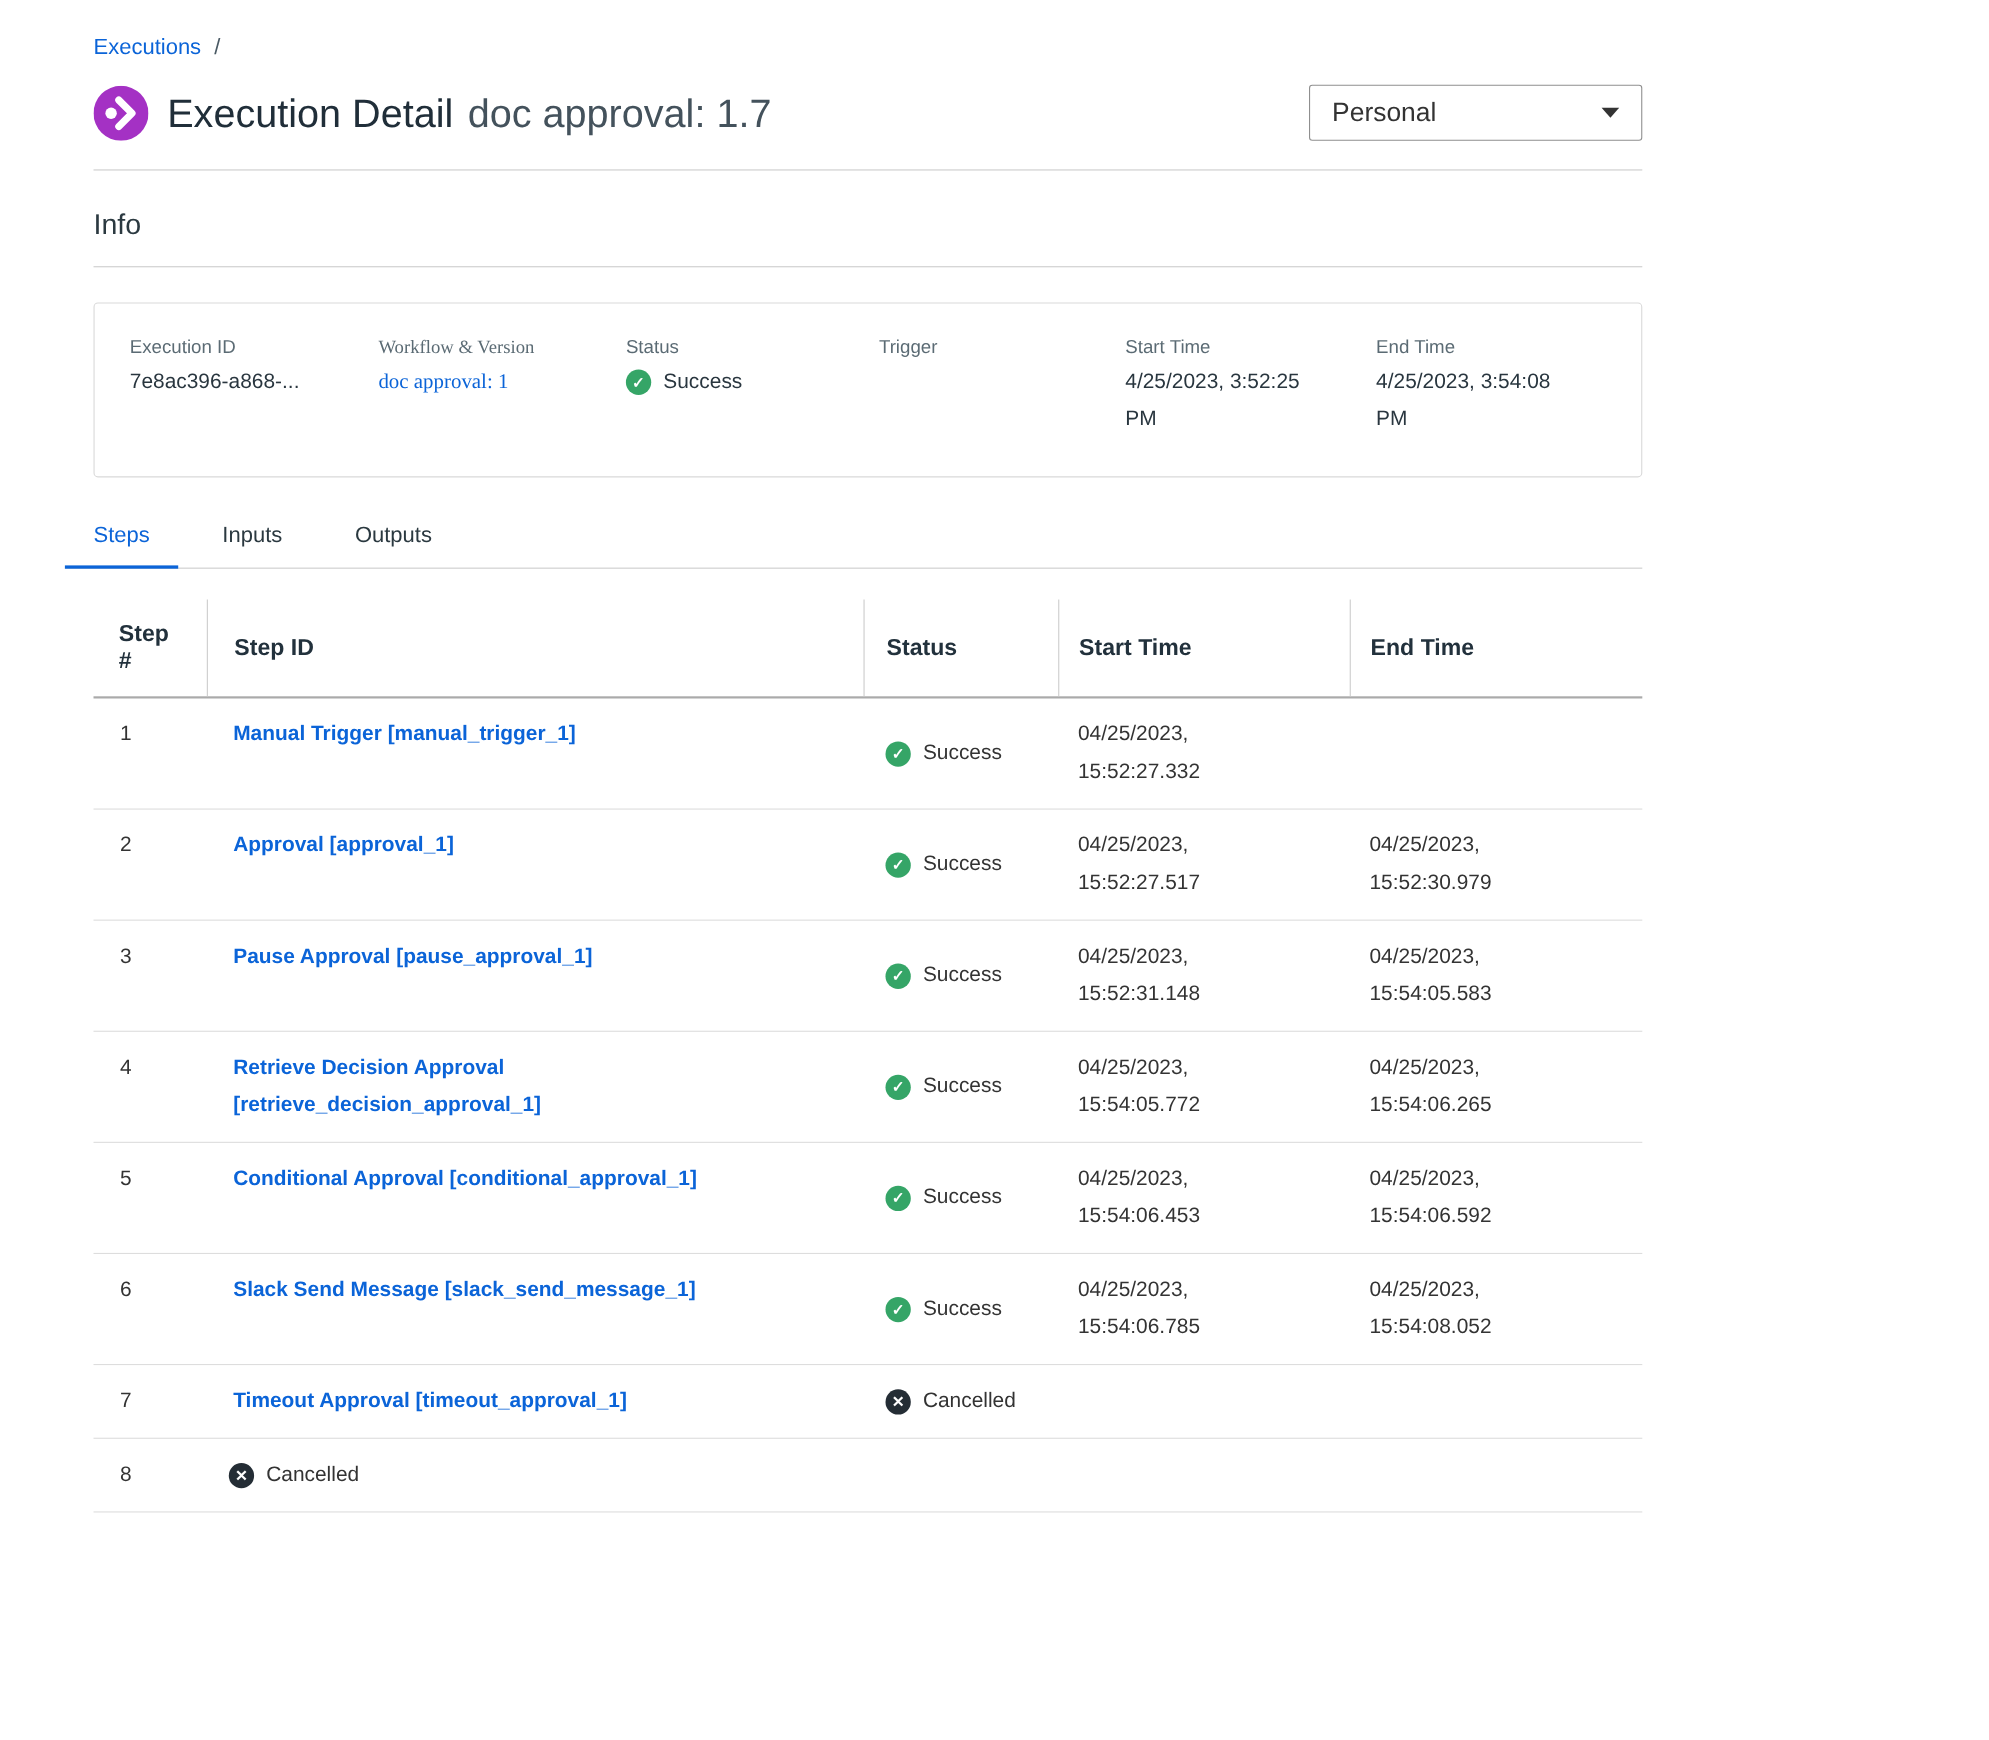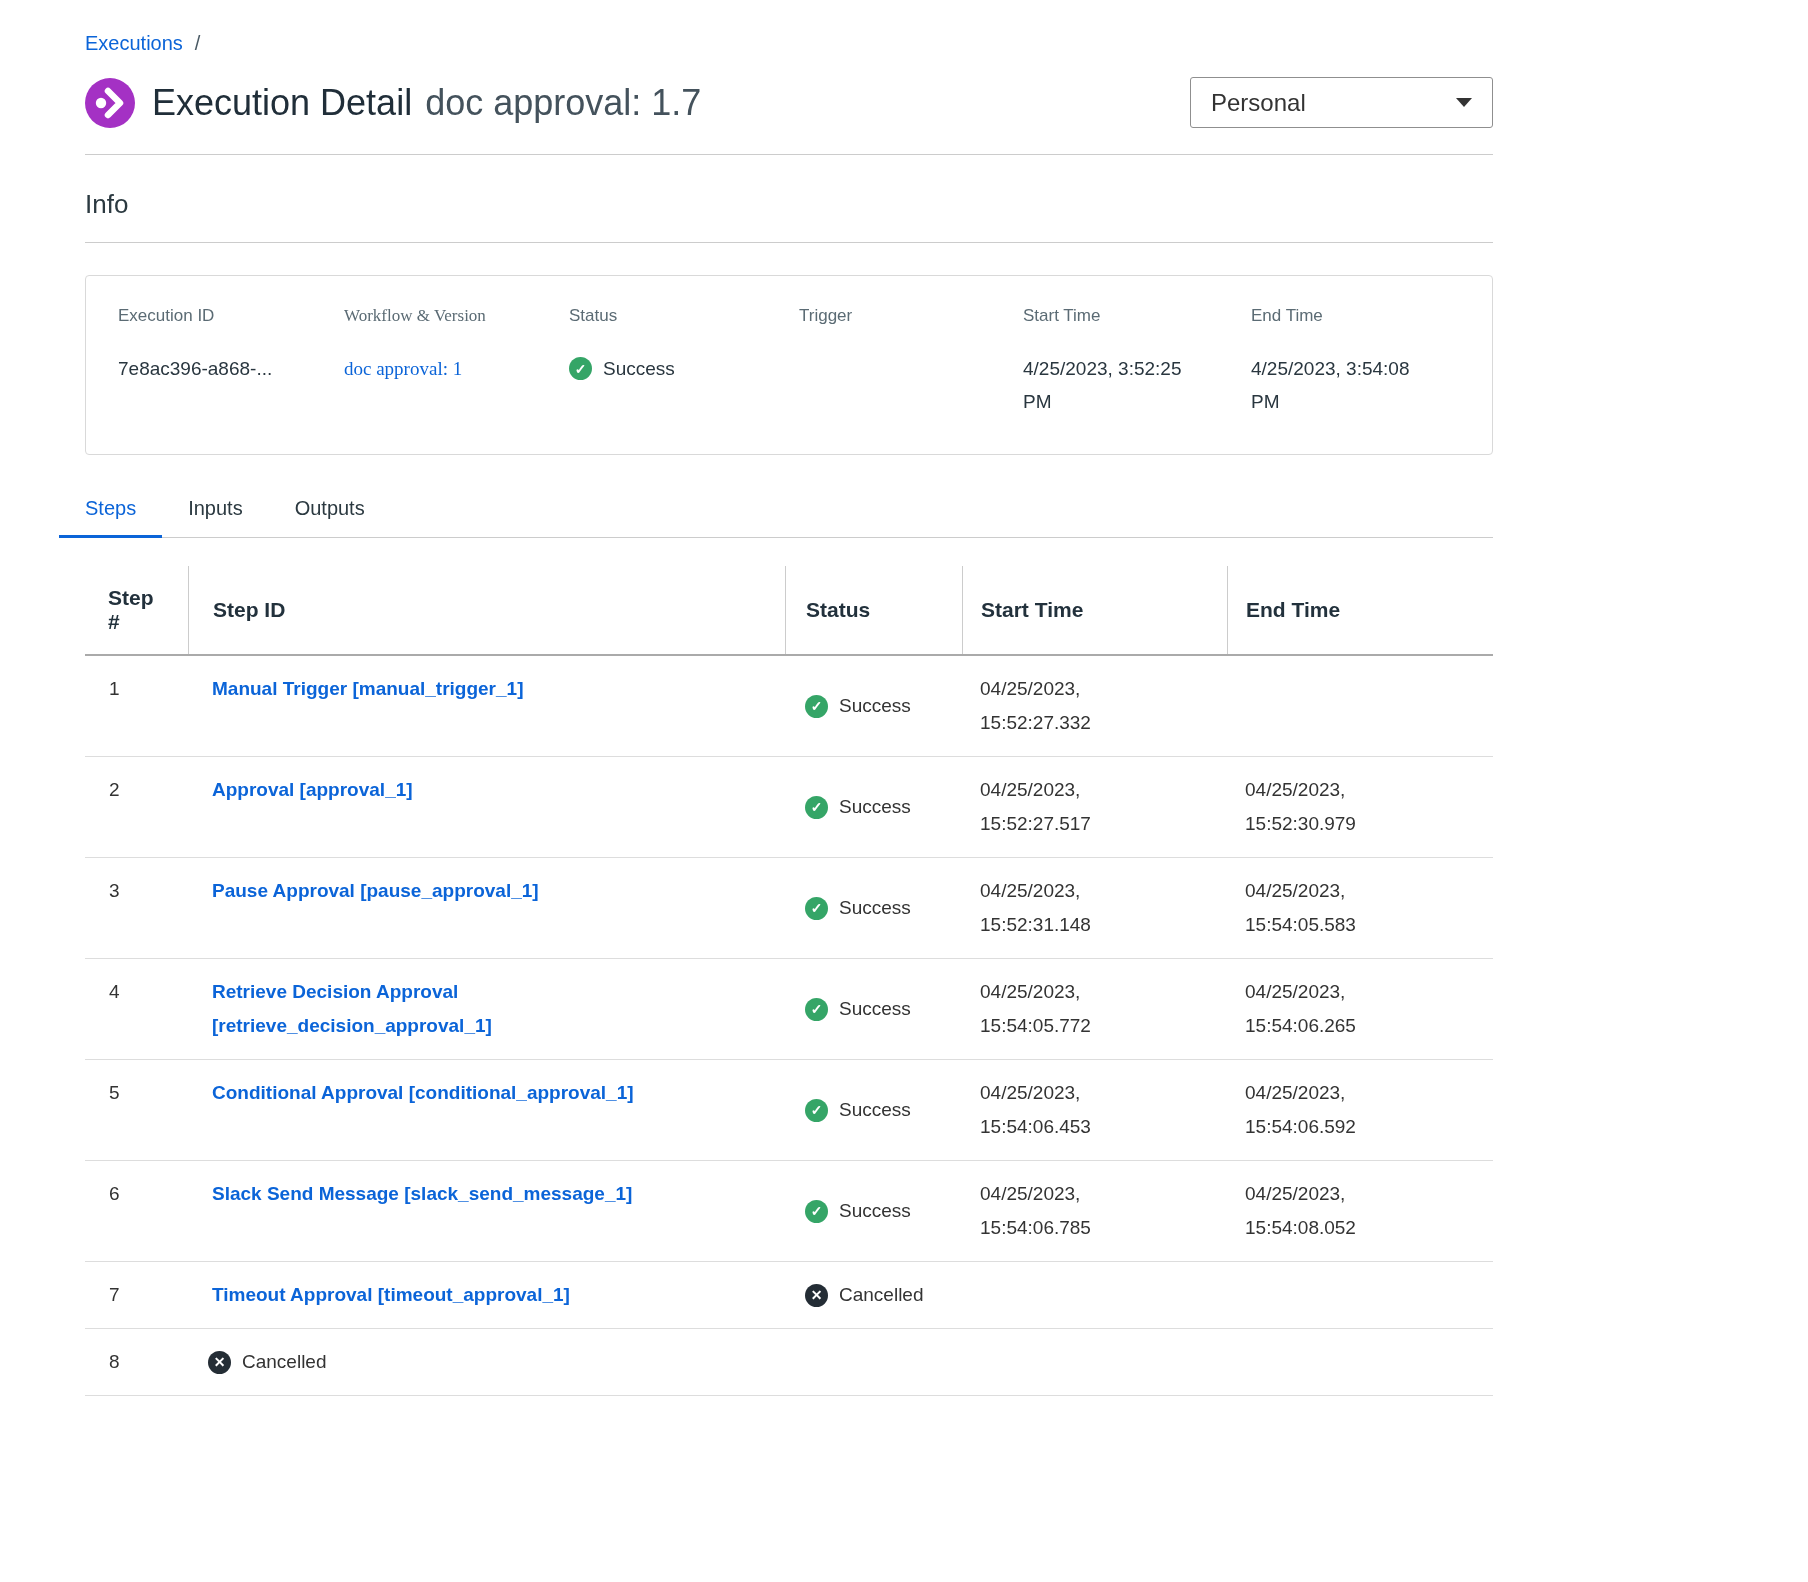--- a/index.html
+++ b/index.html
@@ -49,40 +49,40 @@
     display: flex; align-items: flex-start;
     background: #fff;
   }
   .info-field { flex: none; padding-right: 16px; }
   .info-field.f1 { width: 226px; }
   .info-field.f2 { width: 225px; font-family: Liberation Serif, serif; }
   .info-field.f3 { width: 230px; }
   .info-field.f4 { width: 224px; }
   .info-field.f5 { width: 228px; }
   .info-field.f6 { width: 220px; }
-  .info-label { font-size: 17px; color: #5b6b74; margin-bottom: 26px; }
+  .info-label { font-size: 17px; color: #5b6b74; margin-bottom: 5px; }
   .info-value { font-size: 19px; color: #29363f; line-height: 33px; }
   .info-value.time { max-width: 192px; }
   a.link, .link { color: var(--accent); text-decoration: none; cursor: pointer; }
   .status-inline { display: flex; align-items: center; }
 
   
   .status-icon {
     width: 23px; height: 23px; border-radius: 50%;
     display: inline-flex; align-items: center; justify-content: center;
     color: #fff; font-size: 14px; font-weight: 700;
     margin-right: 11px; flex: none; line-height: 1;
   }
   .status-icon.success { background: var(--success-green); }
   .status-icon.success::before { content: "✓"; }
   .status-icon.cancelled { background: var(--cancelled-dark); }
   .status-icon.cancelled::before { content: "✕"; }
 
   
-  .tabs { display: flex; gap: 0; margin-top: 42px; border-bottom: 1px solid #ccc; margin-left: -26px; }
+  .tabs { display: flex; gap: 14px; margin-top: 42px; border-bottom: 1px solid #ccc; margin-left: -26px; }
   .tab {
     font-size: 20px; color: #2b3940; padding: 0 26px 15px;
     border-bottom: 3px solid transparent; margin-bottom: -1px; cursor: pointer;
   }
   .tab.active { color: var(--accent); border-bottom-color: var(--accent); }
 
   
   .steps-table { margin-top: 28px; }
   .thead, .trow {
     display: grid;

